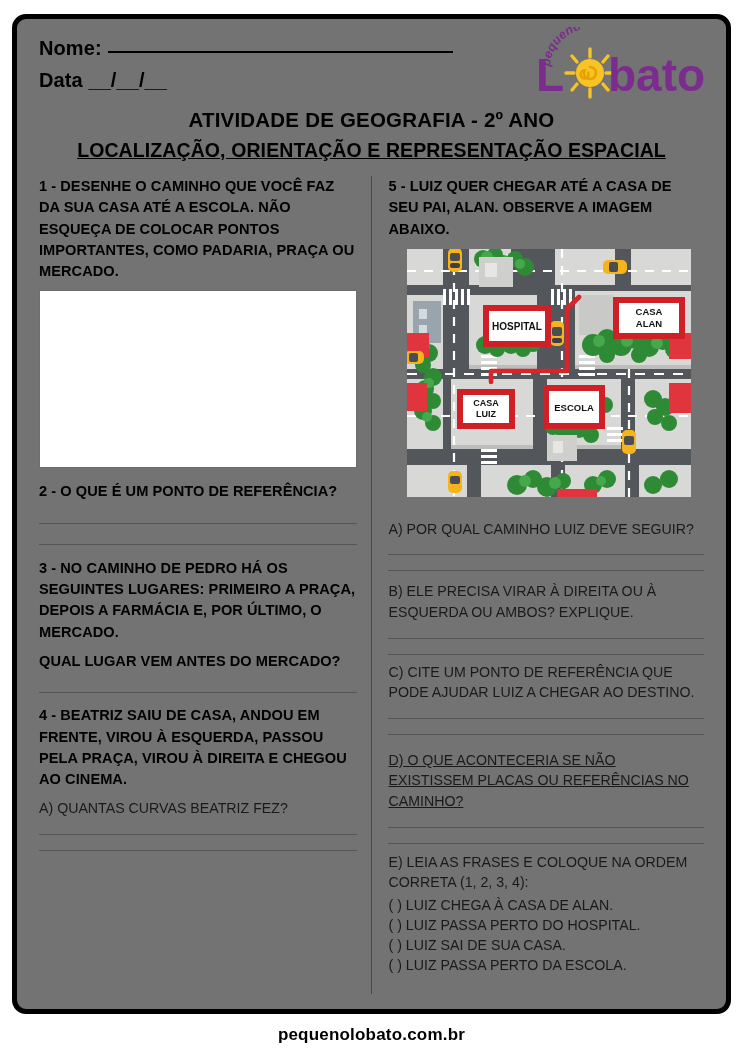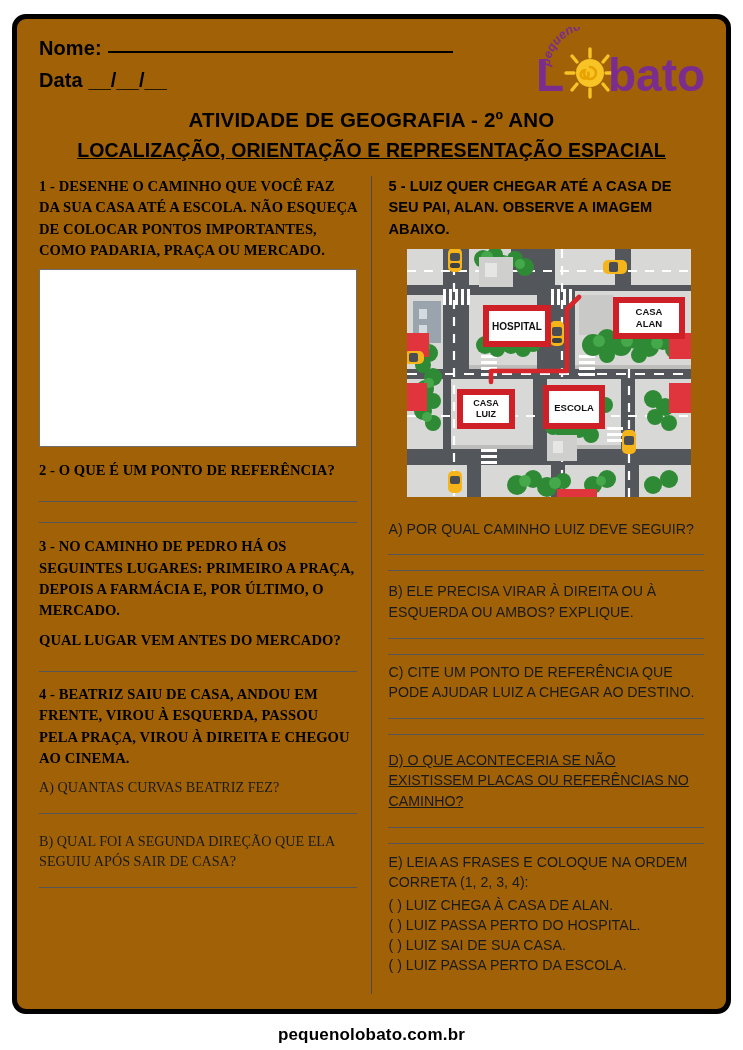--- a/index.html
+++ b/index.html
@@ -2,41 +2,41 @@
 <html><head>
 <meta charset="utf-8">
 <style>
   html,body{margin:0;padding:0;background:#fff;}
   body{width:743px;height:1050px;font-family:"Liberation Sans",sans-serif;
        -webkit-font-smoothing:antialiased;overflow:hidden;}
 
   .page{position:relative;width:743px;height:1050px;box-sizing:border-box;padding:14px 12px 0 12px;}
 
   .frame{position:relative;box-sizing:border-box;width:719px;height:1000px;
-         border:5px solid #000;border-radius:14px;background:#a16207;
+         border:5px solid #000;border-radius:14px;background:#737373;
          padding:12px 22px 0 22px;}
 
   
   .hdr{position:relative;height:68px;}
   .hdr-fields{padding-top:4px;}
   .fld{font-size:20px;font-weight:bold;color:#000;letter-spacing:.1px;line-height:1.35;
        white-space:nowrap;}
   .fld .rule{display:inline-block;border-bottom:2.5px solid #000;width:345px;
              vertical-align:2px;margin-left:6px;}
   .logo{position:absolute;right:-4px;top:-4px;width:174px;height:72px;}
 
   
   .title-wrap{text-align:center;margin-top:6px;}
   .title1{font-size:20.5px;font-weight:bold;letter-spacing:.2px;line-height:1.5;}
   .title2{font-size:19.5px;font-weight:bold;letter-spacing:.1px;line-height:1.5;text-decoration:underline;}
 
   
   .cols{display:flex;margin-top:11px;height:832px;}
   .col{box-sizing:border-box;}
-  .col-left{width:337px;padding-right:14px;font-family:Liberation Serif, serif;}
+  .col-left{width:337px;padding-right:14px;}
   .divider{width:0;border-left:1.5px solid #4a4a4a;margin:0 0 0 0;height:818px;}
   .col-right{width:336px;padding-left:16px;}
 
   .q{font-size:14.6px;font-weight:bold;line-height:1.46;letter-spacing:.05px;color:#000;}
   .q.sp{margin-top:13px;}
   .sub{font-size:14.2px;font-weight:normal;line-height:1.45;color:#1a1a1a;}
 
   .line{border-bottom:1.4px solid #555;height:0;margin-top:20px;}
   .line.tight{margin-top:15px;}
 
@@ -114,21 +114,20 @@
 
         <div class="q sp">3 - NO CAMINHO DE PEDRO HÁ OS SEGUINTES LUGARES: PRIMEIRO A PRAÇA, DEPOIS A FARMÁCIA E, POR ÚLTIMO, O MERCADO.</div>
         <div class="q" style="margin-top:8px;">QUAL LUGAR VEM ANTES DO MERCADO?</div>
 
         <div class="line"></div>
 
         <div class="q" style="margin-top:12px;">4 - BEATRIZ SAIU DE CASA, ANDOU EM FRENTE, VIROU À ESQUERDA, PASSOU PELA PRAÇA, VIROU À DIREITA E CHEGOU AO CINEMA.</div>
         <div class="sub" style="margin-top:8px;">A) QUANTAS CURVAS BEATRIZ FEZ?</div>
         <div class="line tight"></div>
 
-        <div class="sub" style="margin-top:17px;">B) QUAL FOI A SEGUNDA DIREÇÃO QUE ELA SEGUIU APÓS SAIR DE CASA?</div>
         <div class="line tight"></div>
       </div>
 
       <div class="divider"></div>
 
       <div class="col col-right">
 
         <div class="q">5 - LUIZ QUER CHEGAR ATÉ A CASA DE SEU PAI, ALAN. OBSERVE A IMAGEM ABAIXO.</div>
 
         <div class="mapbox">

